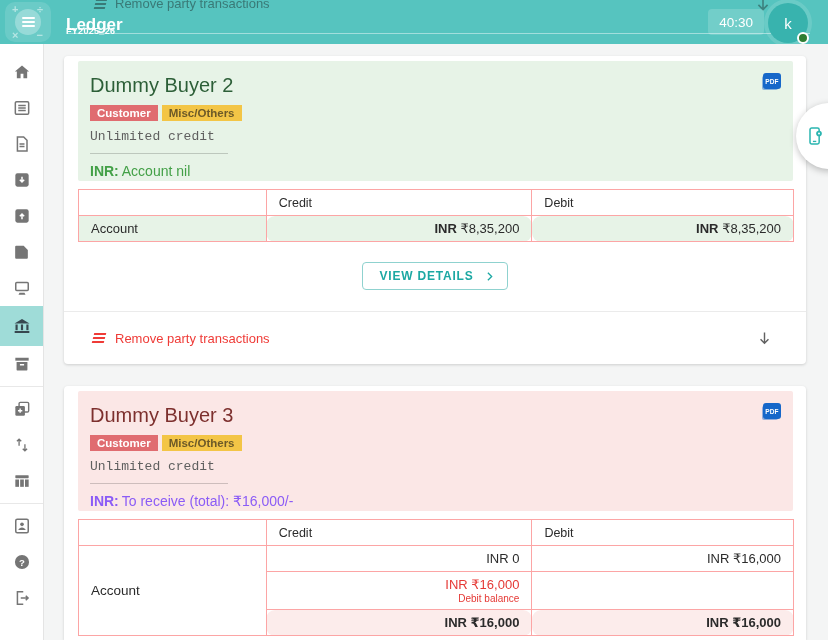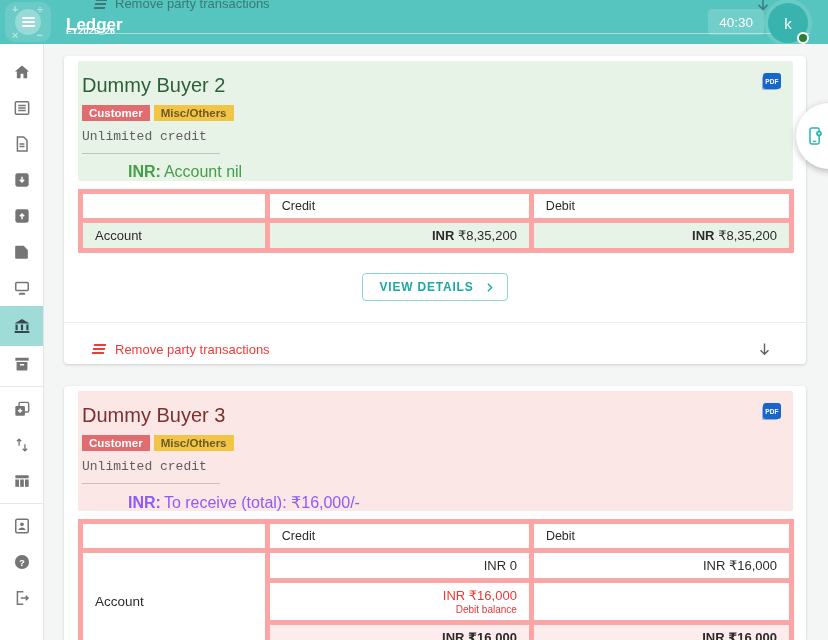--- a/index.html
+++ b/index.html
@@ -31,40 +31,40 @@
   .s-item.active { height:40px; background:#9fdcd8; color:#37474f; }
   .s-div { border-top:1px solid #e8e8e8; margin:4px 0; }
   .s-item svg { display:block; }
 
   
   .content { position:absolute; left:44px; top:44px; right:0; bottom:0; background:#f4f5f5; }
   .card { position:absolute; left:20px; width:742px; background:#fff; border-radius:4px; box-shadow:0 1px 3px rgba(0,0,0,0.16); }
   .card1 { top:12px; height:308px; }
   .card2 { top:342px; height:254px; border-radius:4px 4px 0 0; }
 
-  .panel { margin:5px 13px 0 14px; height:120px; padding:11px 14px 0 4px; border-radius:2px; position:relative; }
+  .panel { margin:5px 13px 0 14px; height:120px; padding:11px 14px 0 12px; border-radius:2px; position:relative; }
   .panel.green { background:#e7f3e7; }
   .panel.pink { background:#fbe7e6; }
   .p-title { font-size:20px; font-weight:500; margin:2px 0 8px; }
   .green .p-title { color:#2d5f38; }
   .pink .p-title { color:#7d302e; }
   .badges { display:flex; gap:4px; }
   .badge { font-size:11.5px; font-weight:700; padding:2px 7px; border-radius:0; }
   .badge.customer { background:#e06c70; color:#fff; }
   .badge.category { background:#f3c546; color:#6d5a28; }
   .p-note { font-size:13px; color:#5f5f5f; margin-top:8px;font-family:Liberation Mono, monospace; }
   .p-hr { width:138px; border:none; border-top:1px solid rgba(0,0,0,0.18); margin:9px 0 0; }
-  .p-balance { font-size:16px; margin-top:9px;margin-left:46px; }
+  .p-balance { font-size:14px; margin-top:9px; }
   .green .p-balance { color:#43a047; }
   .pink .p-balance { color:#8b5cf6; }
   .p-balance b { font-weight:700; margin-right:3px; }
   .pdf { position:absolute; top:12px; right:12px; width:18px; height:16px; background:#1667c9; border-radius:3px; color:#fff; font-size:6.5px; font-weight:700; display:flex; align-items:center; justify-content:center; letter-spacing:.2px; cursor:pointer; box-shadow:-2px 2px 0 -1px rgba(22,103,201,0.45); }
 
   table.acct { width:716px; margin:8px 13px 0 14px; border-collapse:collapse; font-size:13px; color:#2b2b2b; }
-  .acct th, .acct td { border:5px solid #fca5a5; padding:5px 12px; }
+  .acct th, .acct td { border:1px solid #fca5a5; padding:5px 12px; }
   .acct th { text-align:left; font-weight:500; font-size:12.5px; height:26px; }
   .acct td { height:24px; }
   .val { text-align:right;border-radius:9px; }
   .cur { font-weight:700; }
   .g-row td { background:#e7f3e7; }
   .acct .account-cell { font-size:13.5px; background:#fff; }
   .red { color:#e53935; }
   .sub-note { font-size:10px; color:#e53935; margin-top:1px; }
   .t-total td { background:#fceceb; font-weight:700; }
   .t-sub2 td { height:34px; }

